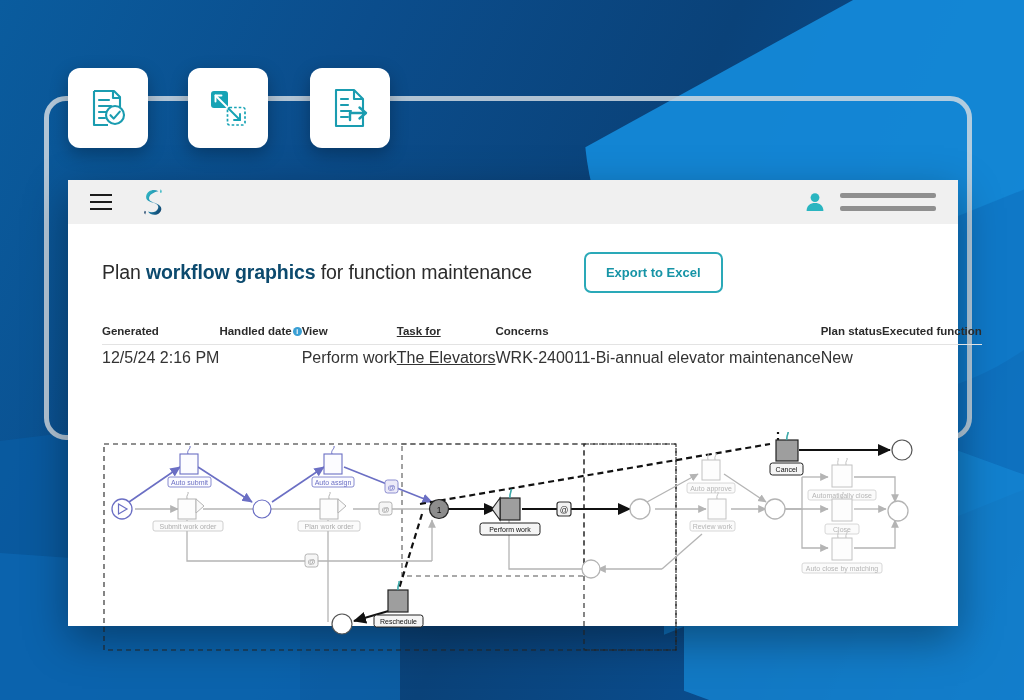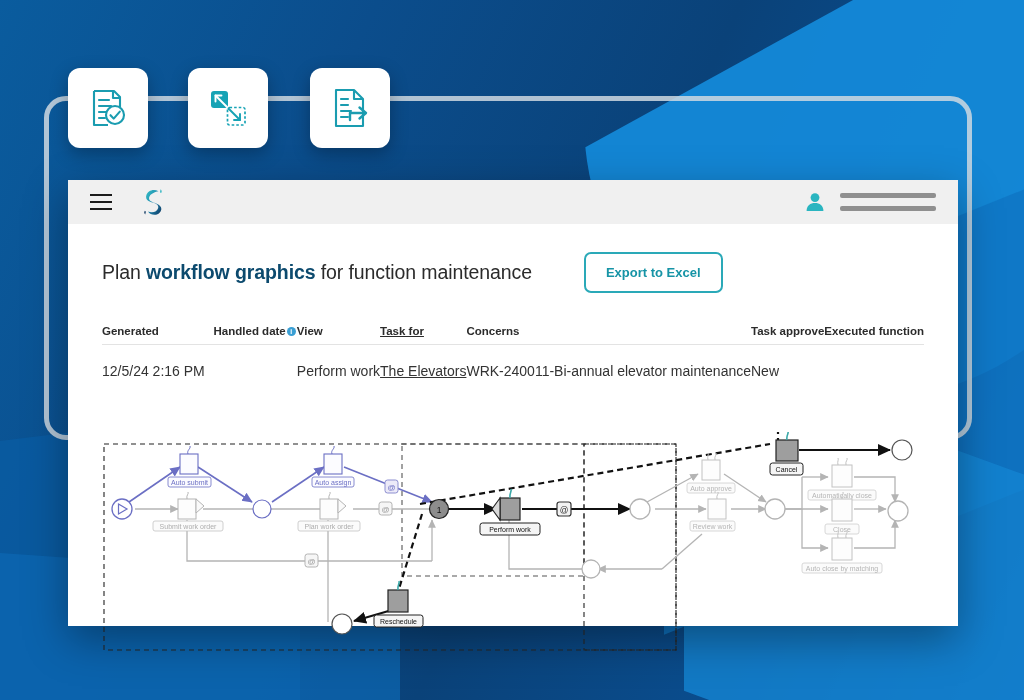--- a/index.html
+++ b/index.html
@@ -116,21 +116,21 @@
     white-space: nowrap;
   }
 
   
   #table { margin-top: 32px; width: 100%; border-collapse: collapse; }
   #table th {
     font-size: 11.5px; font-weight: bold; color: #2b2b2b;
     text-align: left; padding: 0 0 7px 0; white-space: nowrap;
   }
   #table td {
-    font-size: 14px; color: #333; padding: 18px 0;
+    font-size: 16px; color: #333; padding: 4px 0;
     border-top: 1px solid #e3e3e3; white-space: nowrap;
   }
   #table th:nth-child(1), #table td:nth-child(1) { width: 168px; margin-left: 40px; }
   #table th:nth-child(2), #table td:nth-child(2) { width: 90px; }
   #table th:nth-child(3), #table td:nth-child(3) { width: 62px; }
   #table th:nth-child(4), #table td:nth-child(4) { width: 68px; text-decoration: underline; }
   #table th:nth-child(5), #table td:nth-child(5) { width: 208px; margin-left: 44px; }
   #table th:nth-child(6), #table td:nth-child(6) { width: 68px; }
   .link-cell { color: #7fc4e0; text-align: center; }
   .info-dot {
@@ -243,21 +243,21 @@
     </div>
 
     <table id="table">
       <thead>
         <tr>
           <th>Generated</th>
           <th><span>Handled date</span><span class="info-dot">i</span></th>
           <th>View</th>
           <th>Task for</th>
           <th>Concerns</th>
-          <th>Task approve</th>
+          <th>Plan status</th>
           <th>Executed function</th>
         </tr>
       </thead>
       <tbody>
         <tr>
           <td>12/5/24 2:16 PM</td>
           <td></td>
           <td>Perform work</td>
           <td>The Elevators</td>
           <td class="link-cell">WRK-240011-Bi-annual elevator maintenance</td>

